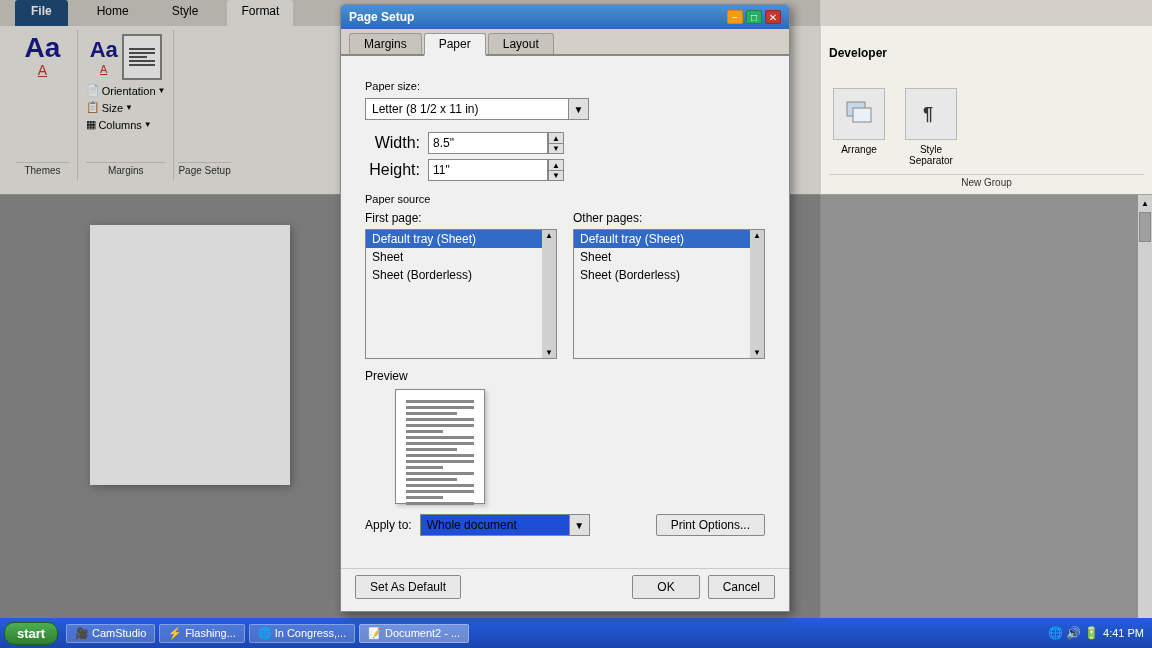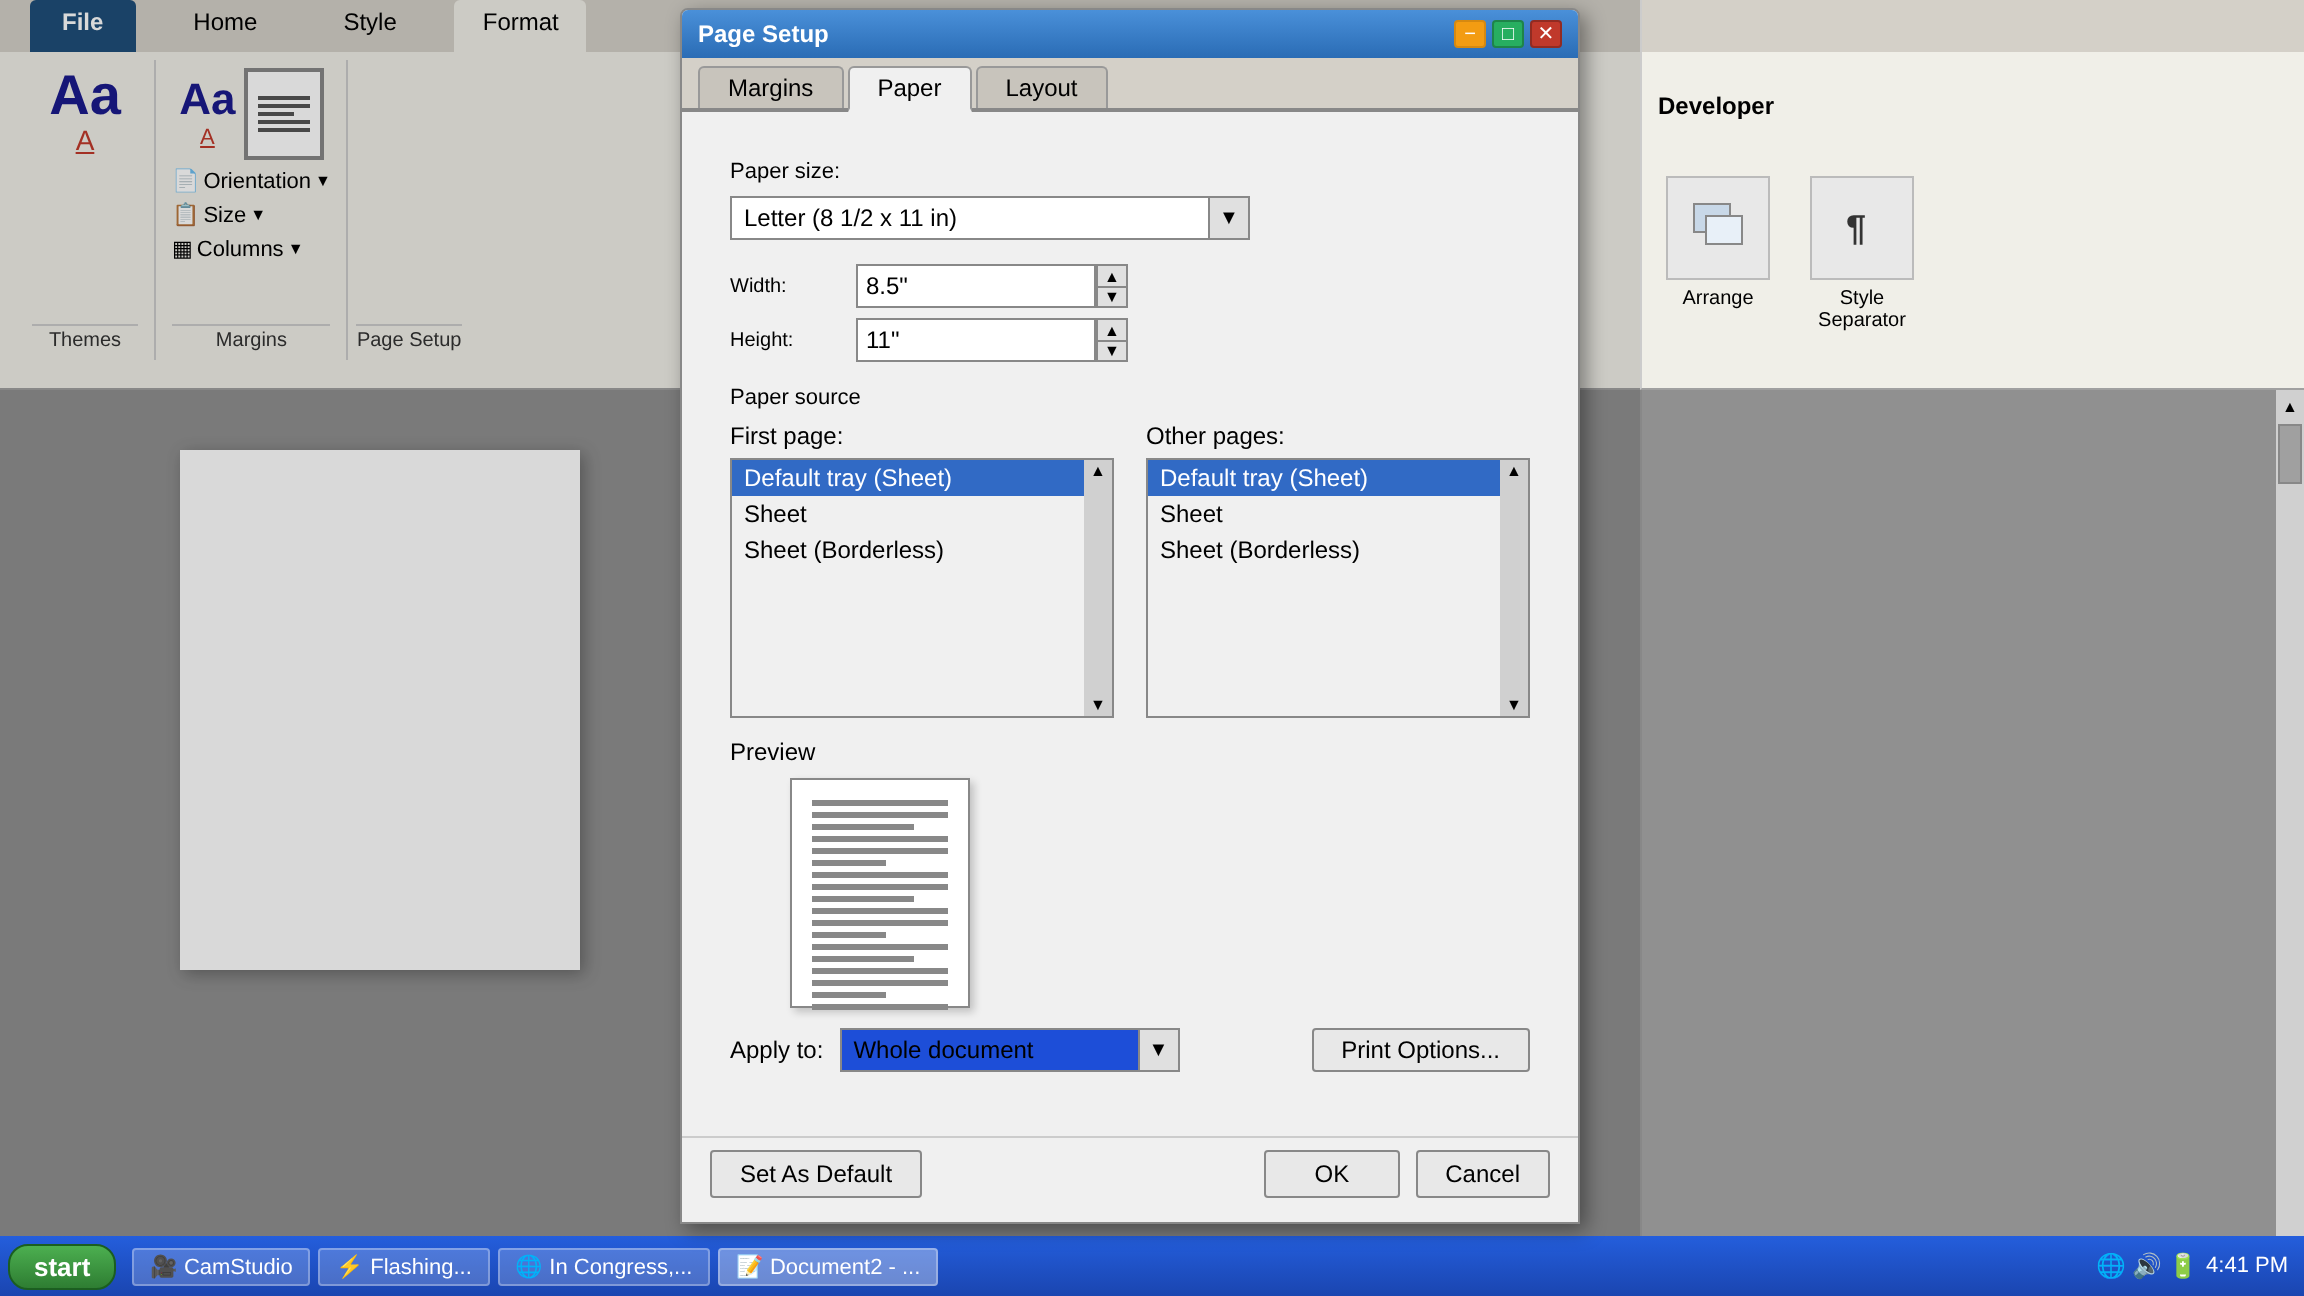--- a/index.html
+++ b/index.html
@@ -64,21 +64,21 @@
     .dialog-ctrl-max { background: #27ae60; border-color: #1e8449; }
 
     .dialog-tabs { display: flex; background: #d4d0c8; border-bottom: 2px solid #888; padding-top: 4px; padding-left: 8px; gap: 2px; }
     .dialog-tab { padding: 3px 14px; background: #c8c4bc; border: 1px solid #999; border-bottom: none; cursor: pointer; border-radius: 3px 3px 0 0; font-size: 12px; }
     .dialog-tab.active { background: #f0f0f0; border-bottom: 2px solid #f0f0f0; margin-bottom: -2px; }
 
     .dialog-body { padding: 24px; }
     .form-section { margin-bottom: 12px; }
     .section-label { font-size: 11px; color: #000; margin-bottom: 6px; }
     .form-row { display: flex; align-items: center; gap: 8px; margin-bottom: 5px; }
-    .form-label { width: 55px; font-size: 10px; }
+    .form-label { width: 55px; font-size: 16px; text-align: right; }
 
     .paper-source-section { margin-bottom: 10px; }
     .source-cols { display: flex; gap: 16px; }
     .source-col { flex: 1; }
     .source-col-label { font-size: 12px; margin-bottom: 4px; }
     .source-list-item { padding: 2px 6px; font-size: 12px; cursor: pointer; }
     .source-list-item.selected { background: #316ac5; color: white; }
 
     .preview-section { margin-bottom: 10px; }
     .preview-label { font-size: 12px; margin-bottom: 6px; }
@@ -186,20 +186,21 @@
 
     <div class="dev-btn">
       <div class="dev-btn-icon" style="background:#e8e8e8;border:1px solid #bbb;width:52px;height:52px;display:flex;align-items:center;justify-content:center;">
         <svg width="32" height="32" viewBox="0 0 32 32">
           <text x="8" y="22" font-size="18" font-weight="bold" fill="#333">¶</text>
         </svg>
       </div>
       <div style="font-size:10px;text-align:center;max-width:60px;">Style Separator</div>
     </div>
   </div>
+  <div style="font-size:10px;color:#333;border-top:1px solid #ccc;padding:2px 8px;text-align:center;margin:0 8px;">New Group</div>
 </div>
 
 <div class="doc-area">
   <div class="doc-page"></div>
 </div>
 
 <div class="right-scroll" style="border-left:1px solid #888;">
   <div style="width:14px;background:#d0d0d0;height:100%;margin-left:auto;display:flex;flex-direction:column;align-items:center;padding-top:4px;">
     <div style="font-size:8px;cursor:pointer;">▲</div>
     <div style="width:12px;height:30px;background:#a0a0a0;border:1px solid #888;margin-top:4px;"></div>
@@ -222,21 +223,21 @@
     <div class="dialog-tab">Margins</div>
     <div class="dialog-tab active">Paper</div>
     <div class="dialog-tab">Layout</div>
   </div>
 
   <div class="dialog-body">
 
     <div class="form-section">
       <div class="section-label">Paper size:</div>
       <div style="display:flex;align-items:center;gap:0;">
-        <div style="width:240px;height:22px;background:white;border:1px solid #888;padding:2px 6px;font-size:12px;display:flex;align-items:center;">
+        <div style="width:204px;height:22px;background:white;border:1px solid #888;padding:2px 6px;font-size:12px;display:flex;align-items:center;">
           <span>Letter (8 1/2 x 11 in)</span>
         </div>
         <div style="width:20px;height:22px;background:#e0e0e0;border:1px solid #888;border-left:none;display:flex;align-items:center;justify-content:center;cursor:pointer;font-size:10px;">▼</div>
       </div>
     </div>
 
     <div class="form-section">
       <div class="form-row">
         <span class="form-label">Width:</span>
         <div style="display:flex;align-items:center;">

